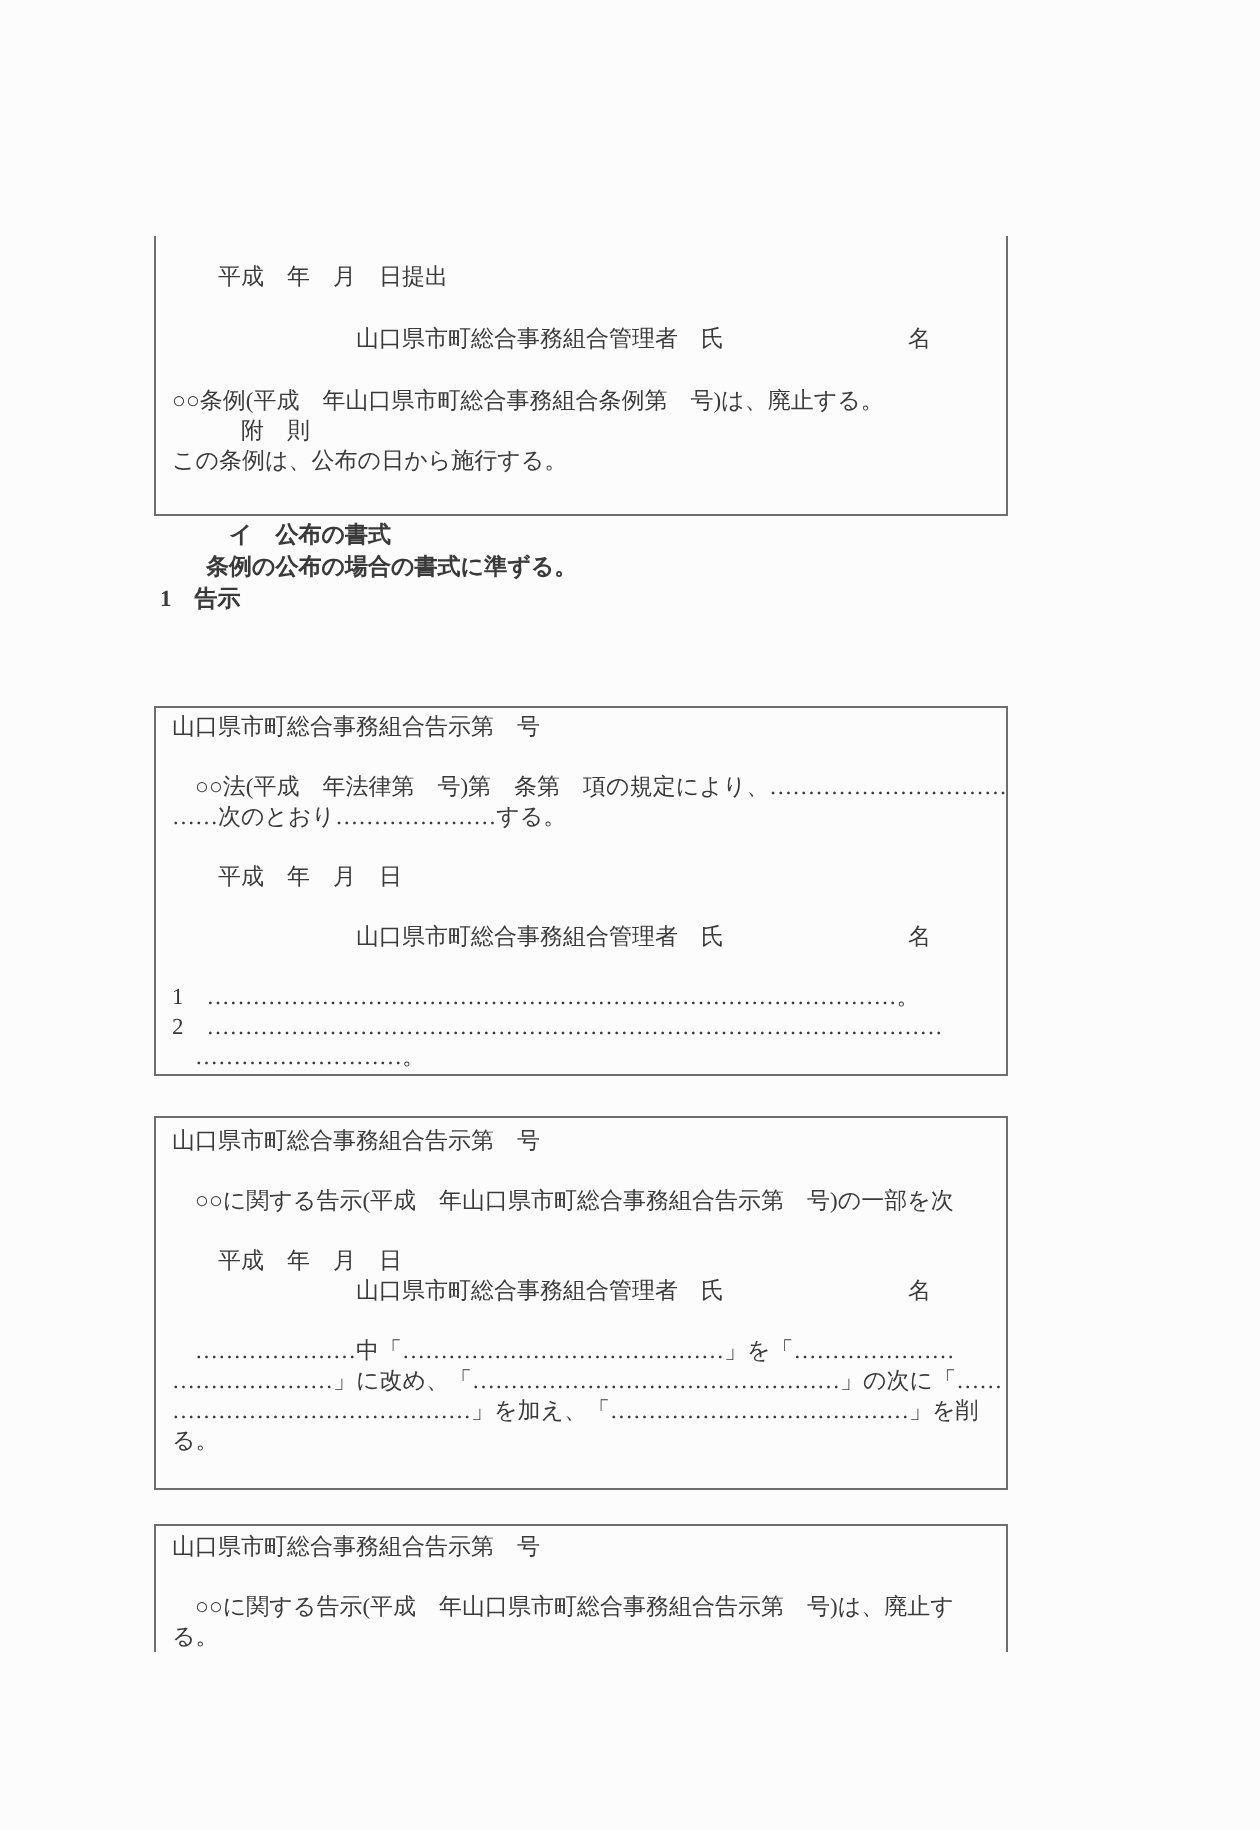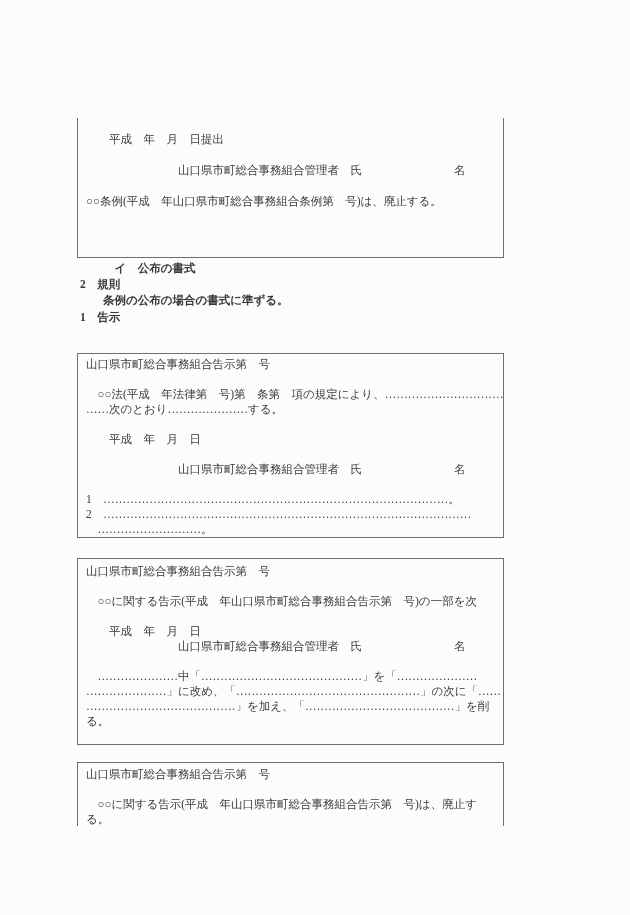--- a/index.html
+++ b/index.html
@@ -44,25 +44,26 @@
 <body>
 
 <div class="page">
 
   <div class="box" id="box-ordinance">
       <div class="line">　　平成　年　月　日提出</div>
       <div class="line"></div>
       <div class="line">　　　　　　　　山口県市町総合事務組合管理者　氏　　　　　　　　名</div>
       <div class="line"></div>
       <div class="line">○○条例(平成　年山口県市町総合事務組合条例第　号)は、廃止する。</div>
+      <div class="line">　　　附　則</div>
+      <div class="line">この条例は、公布の日から施行する。</div>
     </div>
 
   <div class="outline">
       <div class="line">　　　イ　公布の書式</div>
-      <div class="line">2　規則</div>
       <div class="line">　　条例の公布の場合の書式に準ずる。</div>
       <div class="line">1　告示</div>
     </div>
 
   <div class="box" id="box-notice-enact">
       <div class="line">山口県市町総合事務組合告示第　号</div>
       <div class="line"></div>
       <div class="line">　○○法(平成　年法律第　号)第　条第　項の規定により、……………………………</div>
       <div class="line">……次のとおり…………………する。</div>
       <div class="line"></div>

